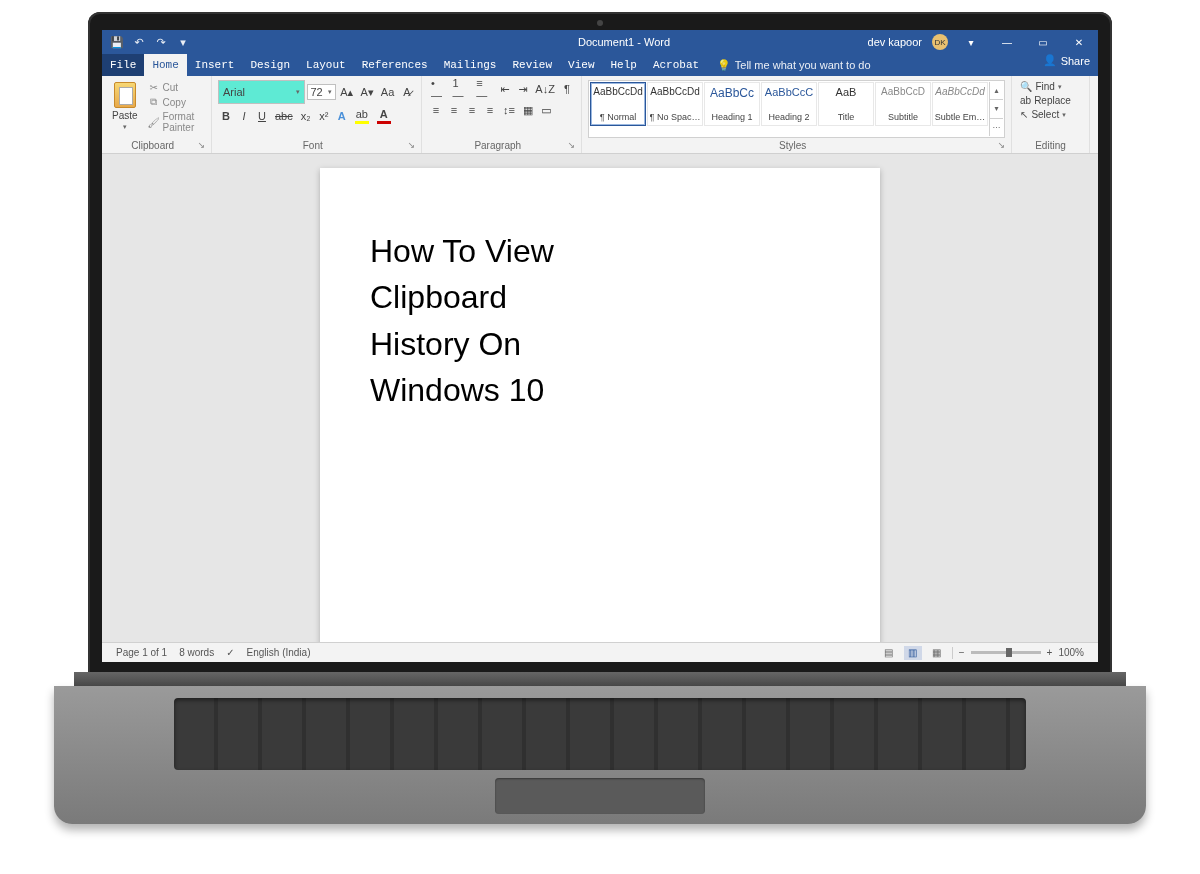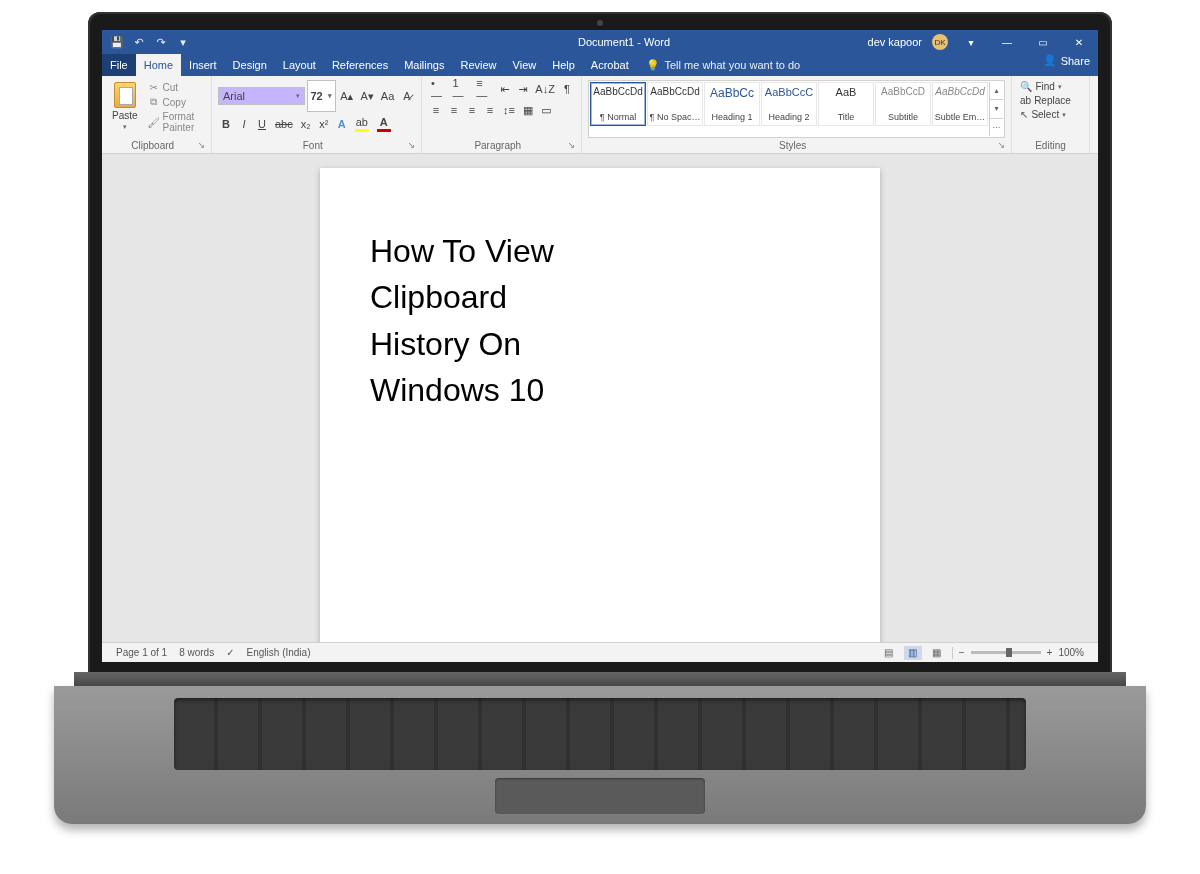--- a/index.html
+++ b/index.html
@@ -39,21 +39,21 @@
   font-size: 11px; position: relative;
 }
 .qat { display: flex; align-items: center; gap: 8px; padding: 0 8px; }
 .qat-icon { width: 14px; height: 14px; display: inline-flex; align-items: center; justify-content: center; opacity: .9; cursor: pointer; font-size: 11px; }
 .title-center { position: absolute; left: 50%; transform: translateX(-50%); font-size: 11px; margin-left: 24px; }
 .title-right { position: absolute; right: 6px; display: flex; align-items: center; gap: 10px; }
 .user-badge { width: 16px; height: 16px; background: #e8c070; border-radius: 50%; font-size: 8px; color: #333; display: inline-flex; align-items: center; justify-content: center; }
 .win-btn { width: 26px; height: 18px; display: inline-flex; align-items: center; justify-content: center; cursor: pointer; font-size: 10px; }
 
 .tabs-row { height: 22px; background: #2b579a; color: #fff; display: flex; align-items: stretch; font-size: 11px; position: relative; }
-.tab { padding: 0 8px; display: flex; align-items: center; cursor: pointer; }
+.tab { padding: 0 8px; display: flex; align-items: center; cursor: pointer; font-family: Liberation Mono, monospace; }
 .tab.file { background: #1e3f73; }
 .tab.active { background: #f3f3f3; color: #2b579a; }
 .tell-me { display: flex; align-items: center; gap: 4px; margin-left: 10px; opacity: .9; cursor: text; }
 .tell-me-bulb { font-size: 11px; }
 .share-btn { position: absolute; right: 8px; display: flex; align-items: center; gap: 4px; cursor: pointer; }
 
 .ribbon { height: 78px; background: #f3f3f3; border-bottom: 1px solid #d0d0d0; display: flex; font-size: 10px; color: #444; }
 .ribbon-group { border-right: 1px solid #e0e0e0; padding: 4px 6px 2px 6px; display: flex; flex-direction: column; position: relative; }
 .ribbon-group-label { text-align: center; font-size: 10px; color: #666; margin-top: auto; padding-top: 2px; }
 .ribbon-group-label .launcher { float: right; color: #888; font-size: 9px; cursor: pointer; }
@@ -62,22 +62,22 @@
 
 .paste-btn { display: flex; flex-direction: column; align-items: center; gap: 2px; cursor: pointer; padding: 2px 4px; }
 .paste-icon { width: 22px; height: 26px; background: linear-gradient(#f7d774,#e8a94a); border: 1px solid #c88a2a; border-radius: 2px; position: relative; }
 .paste-icon::before { content: ""; position: absolute; left: 4px; top: 4px; width: 12px; height: 16px; background: #fff; border: 1px solid #aaa; }
 .clip-small { display: flex; flex-direction: column; gap: 1px; font-size: 10px; color: #888; }
 .clip-small-item { display: flex; align-items: center; gap: 3px; cursor: pointer; padding: 1px 2px; }
 .small-ico { width: 12px; height: 12px; display: inline-flex; align-items: center; justify-content: center; font-size: 10px; }
 
 
 .font-row1 { display: flex; align-items: center; gap: 2px; margin-bottom: 3px; }
-.font-name-box { width: 90px; height: 18px; border: 1px solid #c0c0c0; background: #c4b5fd; font-size: 11px; padding: 0 4px; display: flex; align-items: center; justify-content: space-between; cursor: pointer; }
-.font-size-box { width: 30px; height: 32px; border: 1px solid #c0c0c0; background: #fff; font-size: 11px; padding: 0 3px; display: flex; align-items: center; justify-content: space-between; cursor: pointer; font-weight: bold; }
+.font-name-box { width: 90px; height: 24px; border: 1px solid #c0c0c0; background: #5eead4; font-size: 11px; padding: 0 4px; display: flex; align-items: center; justify-content: space-between; cursor: pointer; }
+.font-size-box { width: 30px; height: 16px; border: 1px solid #c0c0c0; background: #fff; font-size: 11px; padding: 0 3px; display: flex; align-items: center; justify-content: space-between; cursor: pointer; }
 .dd-arrow { font-size: 7px; color: #666; }
 .ribbon-btn { min-width: 16px; height: 18px; display: inline-flex; align-items: center; justify-content: center; cursor: pointer; font-size: 11px; color: #444; padding: 0 2px; border: 1px solid transparent; }
 .font-row2 { display: flex; align-items: center; gap: 2px; }
 .bold-b { font-weight: bold; } .italic-i { font-style: italic; } .underline-u { text-decoration: underline; }
 .strike-s { text-decoration: line-through; }
 .color-swatch { width: 14px; height: 3px; background: #c00; display: block; margin-top: 1px; }
 .highlight-swatch { width: 14px; height: 3px; background: #ff0; display: block; margin-top: 1px; }
 
 
 .para-row { display: flex; gap: 2px; margin-bottom: 3px; }

